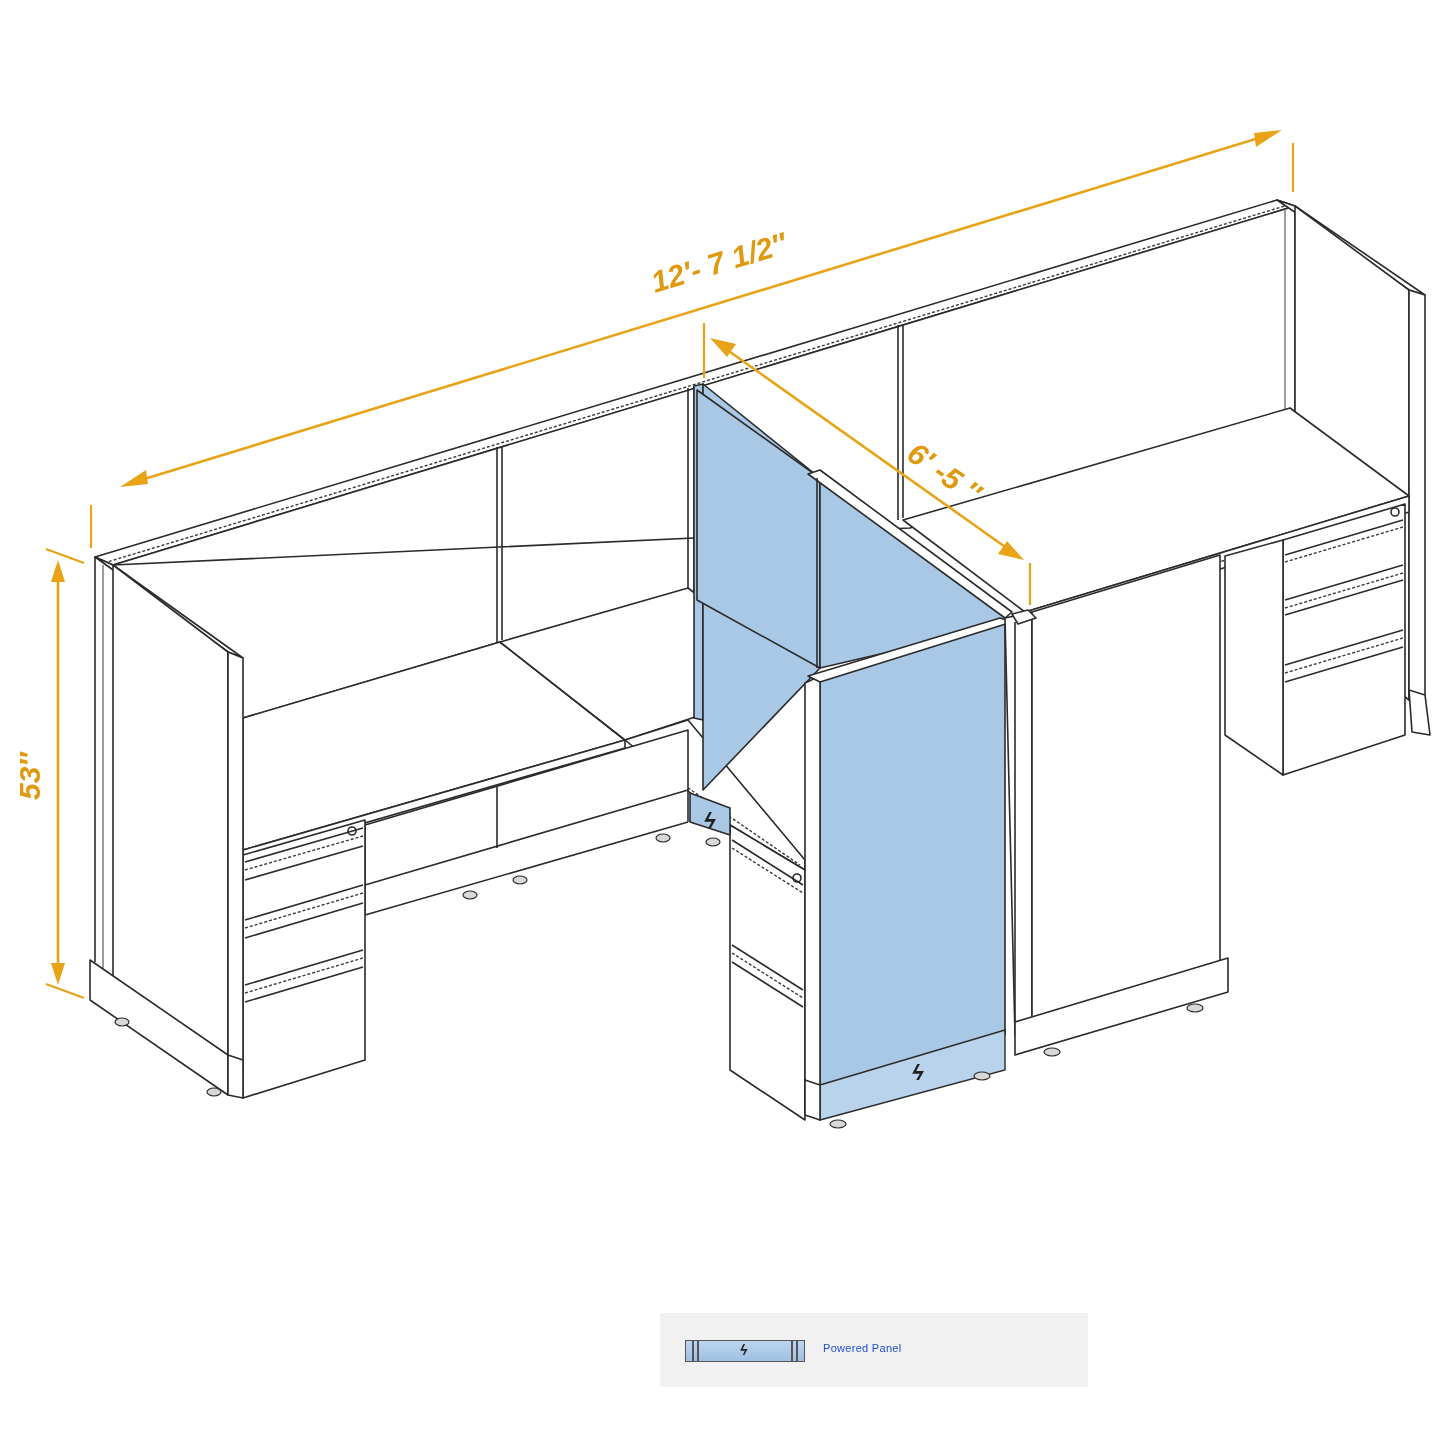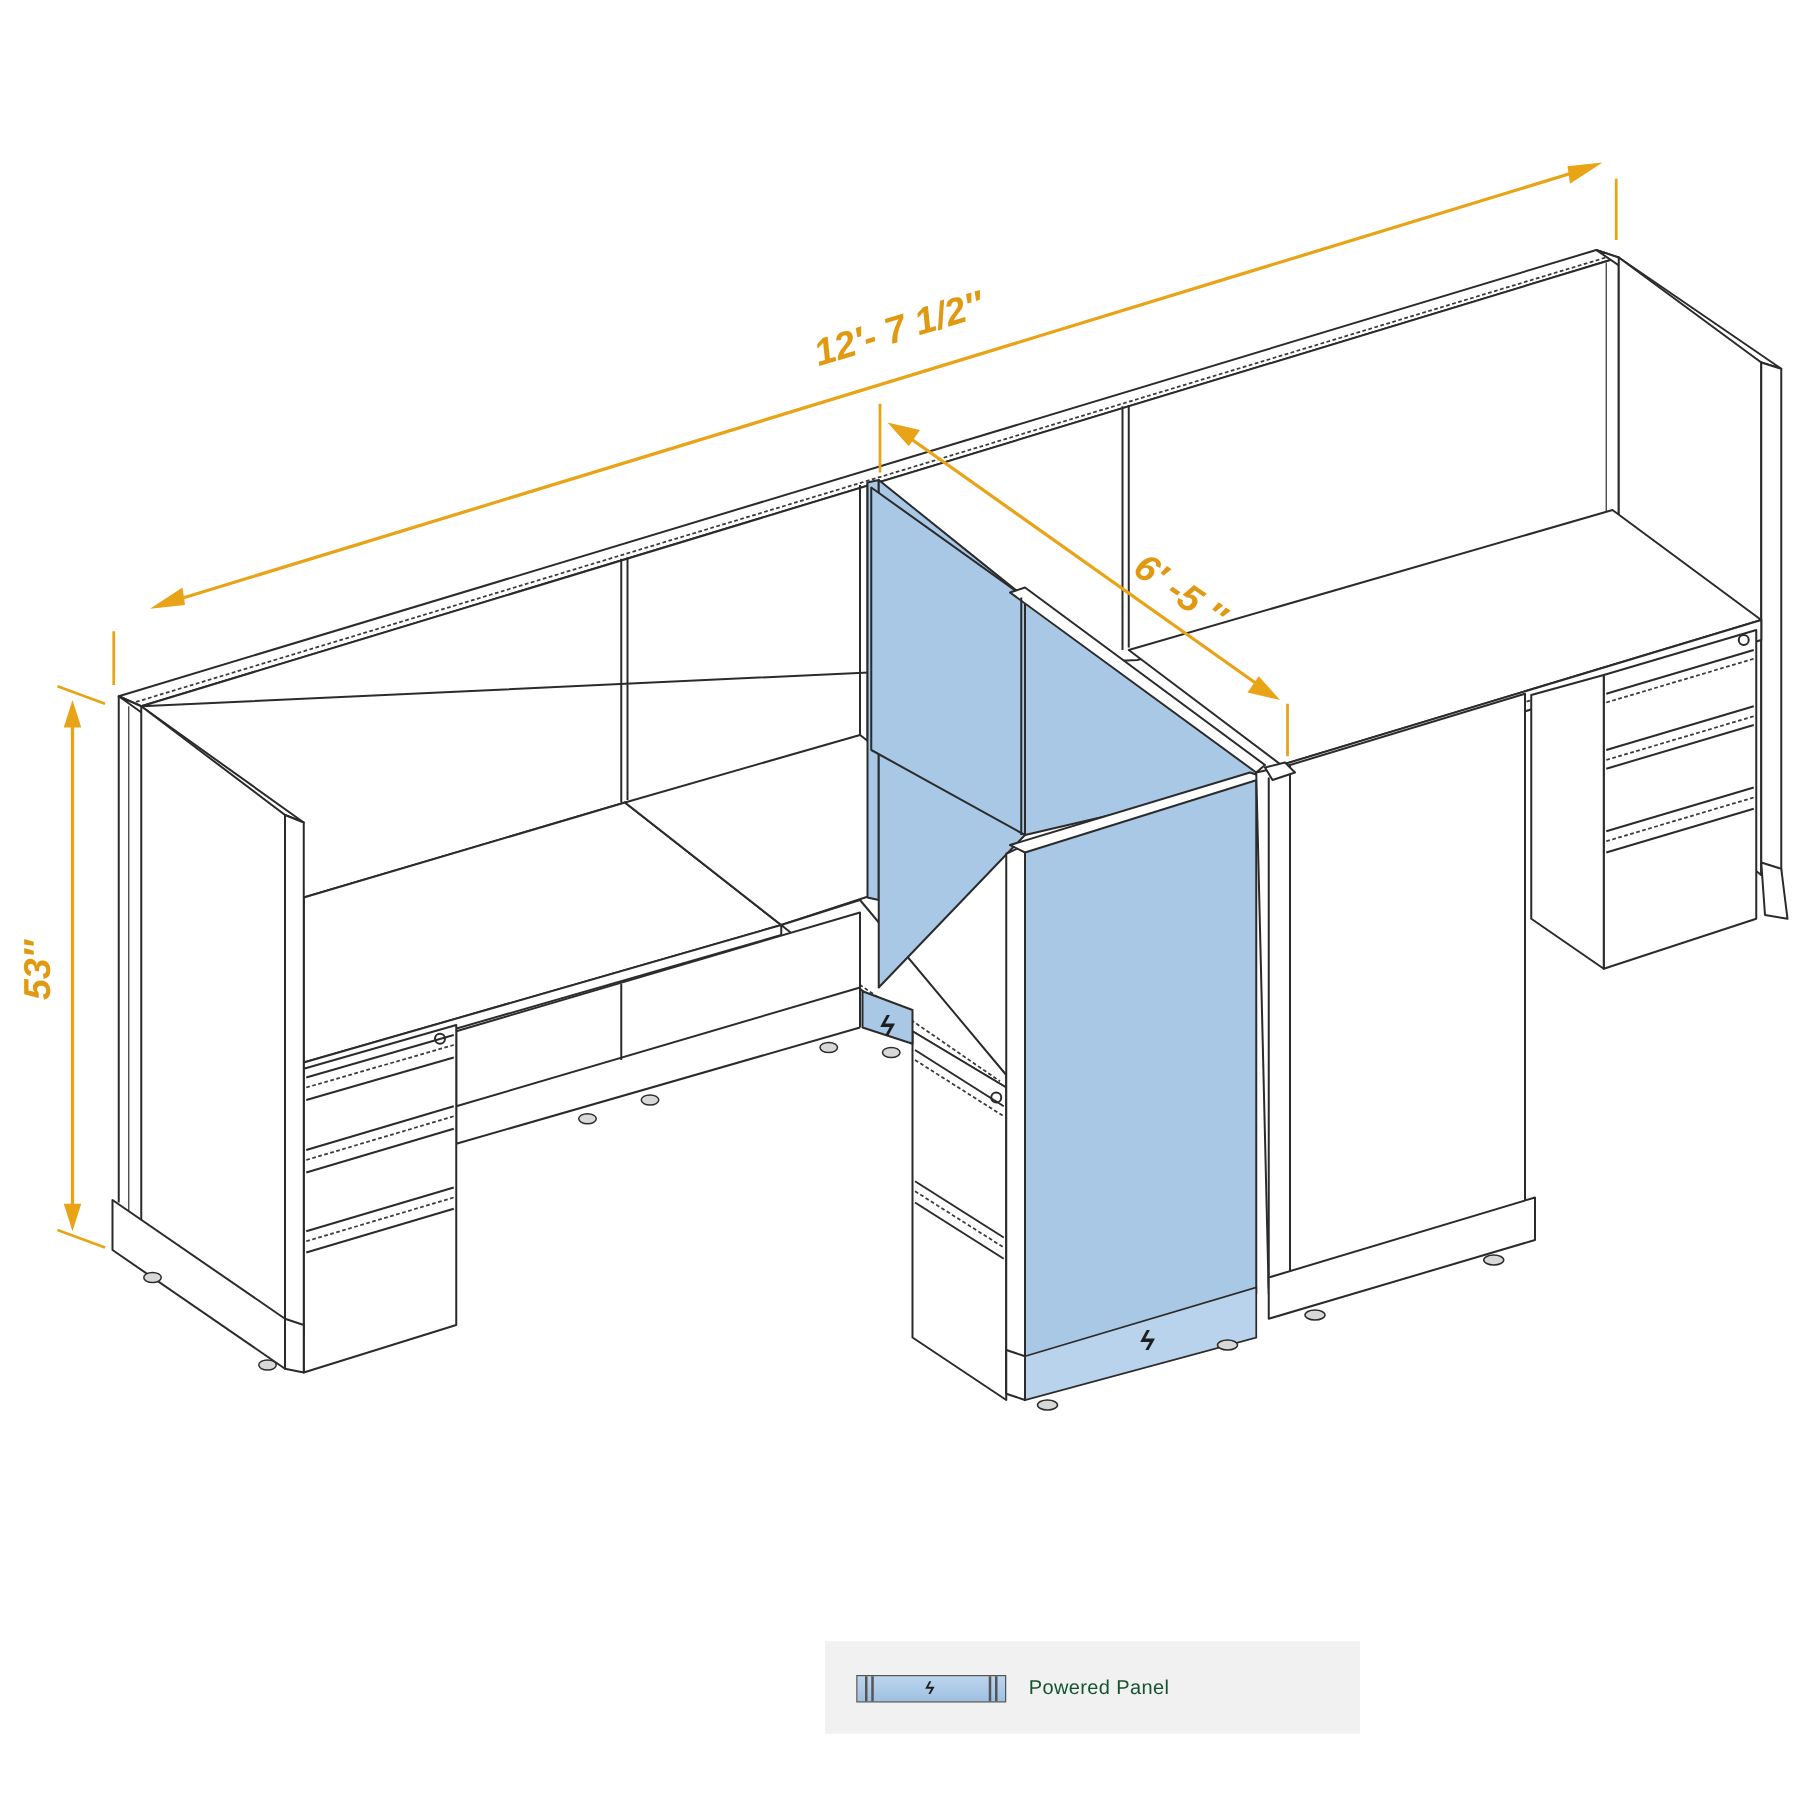--- a/index.html
+++ b/index.html
@@ -22,21 +22,21 @@
   .glide { fill: #d8d8d8; stroke: #2b2b2b; stroke-width: 1.2; }
 
   #legend { position: absolute; left: 660px; top: 1313px; width: 428px; height: 74px;
             background: #f1f1f1; }
   #legend-swatch { position: absolute; left: 25px; top: 27px; width: 120px; height: 22px;
                    background: linear-gradient(#bcd5ee, #9fc0e2); border: 1.5px solid #555;
                    box-sizing: border-box; }
   #legend-swatch .bar { position: absolute; top: 0; bottom: 0; width: 2px; background: #555; }
   #legend-swatch .bolt-glyph { position: absolute; left: 54px; top: 1px; font-size: 14px;
                                color: #1e1e1e; font-style: italic; font-weight: bold; }
-  #legend-label { position: absolute; left: 163px; top: 29px; font-size: 16px; color: #14532d;
+  #legend-label { position: absolute; left: 163px; top: 29px; font-size: 11px; color: #1d4ed8;
                   letter-spacing: 0.3px; }
 </style>
 </head>
 <body>
 
 <svg id="drawing" viewBox="0 0 1445 1445" xmlns="http://www.w3.org/2000/svg">
 
   <g>
 
     <polygon class="face" points="95,557 1277,200 1295,206 113,565"></polygon>

